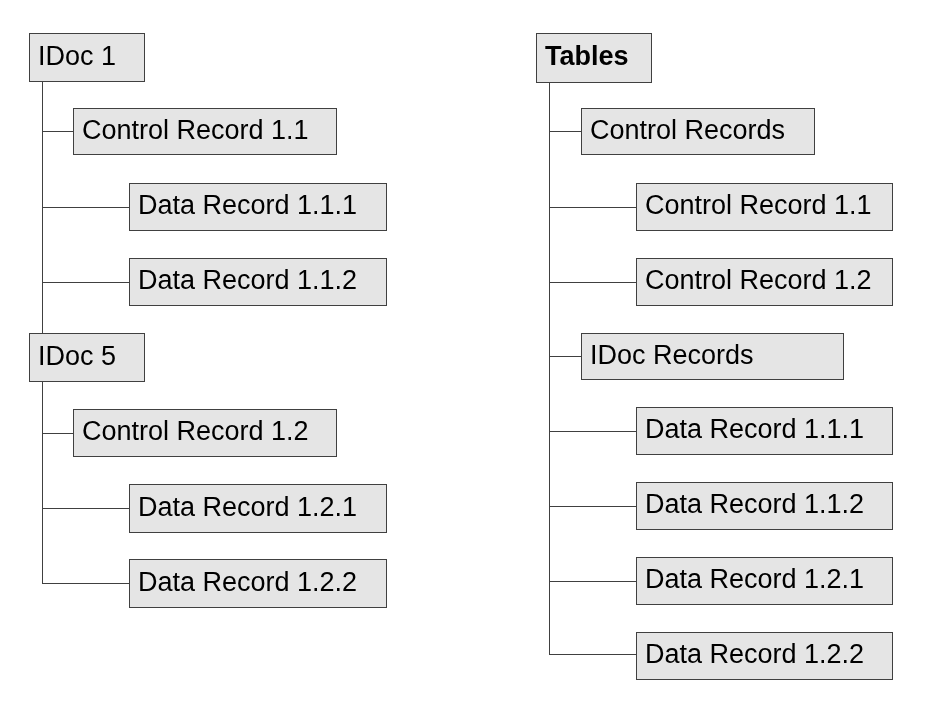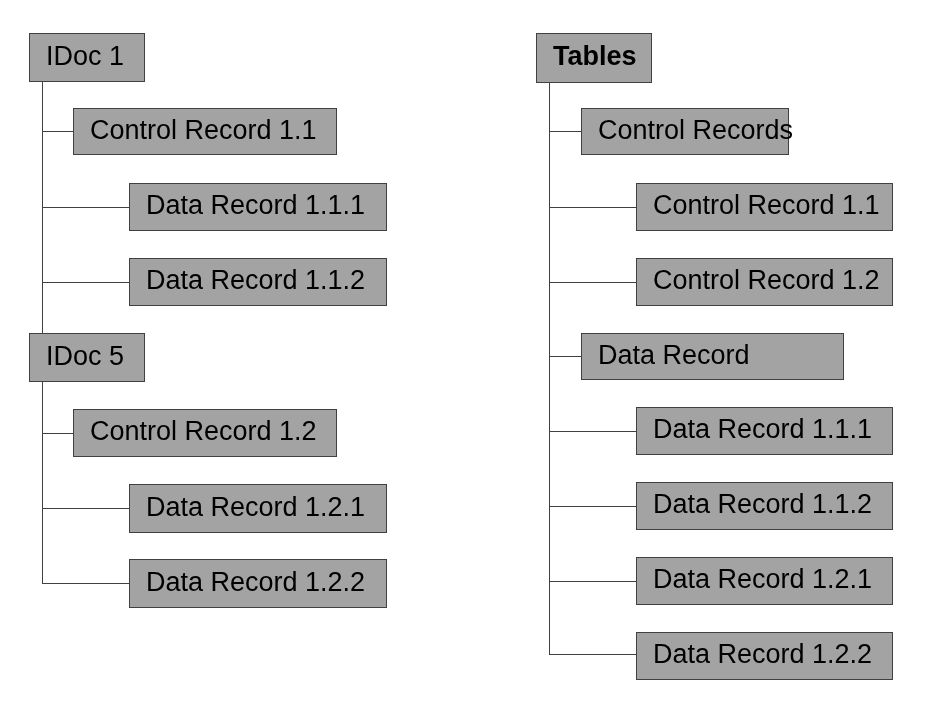--- a/index.html
+++ b/index.html
@@ -11,25 +11,25 @@
     position: relative;
     width: 929px;
     height: 717px;
     background: #ffffff;
     font-family: "Liberation Sans", sans-serif;
     overflow: hidden;
   }
   .node {
     position: absolute;
     box-sizing: border-box;
-    background: #a3a3a3;
+    background: #e5e5e5;
     border: 1px solid #404040;
     display: flex;
     align-items: center;
-    padding-left: 16px;
+    padding-left: 8px;
     font-size: 27px;
     color: #000000;
     white-space: nowrap;
     z-index: 2;
   }
   .node-label {
     display: inline-block;
     line-height: 1;
     padding-bottom: 3px;
   }
@@ -95,31 +95,31 @@
     <div class="hline" style="left:549px; top:282px; width:87px;"></div>
     <div class="hline" style="left:549px; top:356px; width:32px;"></div>
     <div class="hline" style="left:549px; top:431px; width:87px;"></div>
     <div class="hline" style="left:549px; top:506px; width:87px;"></div>
     <div class="hline" style="left:549px; top:581px; width:87px;"></div>
     <div class="hline" style="left:549px; top:654px; width:87px;"></div>
 
     <div class="node" style="left:536px; top:33px; width:116px; height:50px;font-weight:bold;">
       <span class="node-label">Tables</span>
     </div>
-    <div class="node" style="left:581px; top:108px; width:208px; height:47px;">
+    <div class="node" style="left:581px; top:108px; width:234px; height:47px;">
       <span class="node-label">Control Records</span>
     </div>
     <div class="node" style="left:636px; top:183px; width:257px; height:48px;">
       <span class="node-label">Control Record 1.1</span>
     </div>
     <div class="node" style="left:636px; top:258px; width:257px; height:48px;">
       <span class="node-label">Control Record 1.2</span>
     </div>
     <div class="node" style="left:581px; top:333px; width:263px; height:47px;">
-      <span class="node-label">Data Record</span>
+      <span class="node-label">IDoc Records</span>
     </div>
     <div class="node" style="left:636px; top:407px; width:257px; height:48px;">
       <span class="node-label">Data Record 1.1.1</span>
     </div>
     <div class="node" style="left:636px; top:482px; width:257px; height:48px;">
       <span class="node-label">Data Record 1.1.2</span>
     </div>
     <div class="node" style="left:636px; top:557px; width:257px; height:48px;">
       <span class="node-label">Data Record 1.2.1</span>
     </div>

